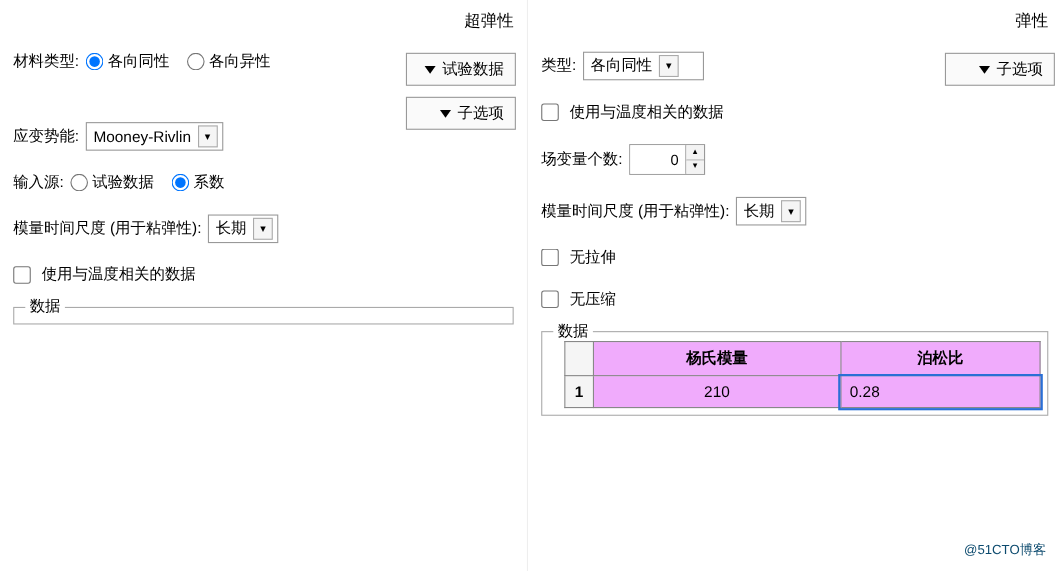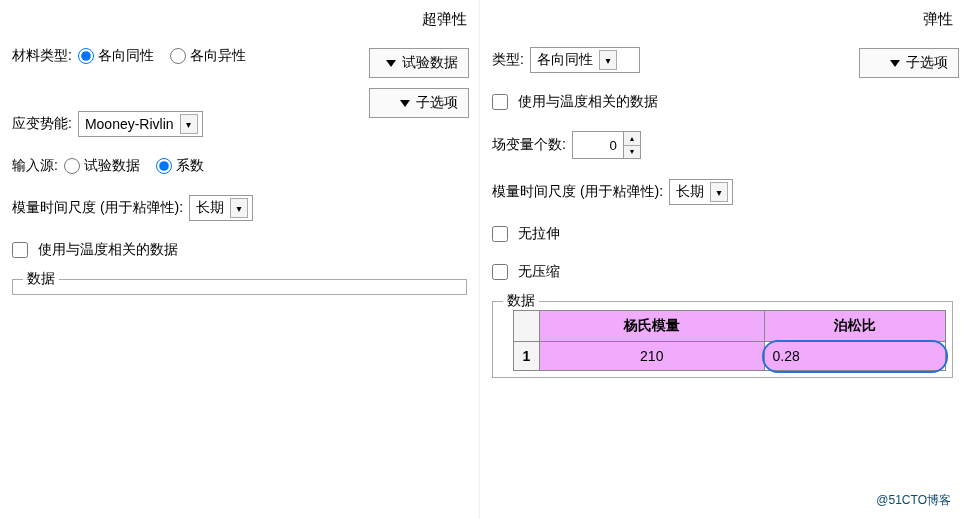--- a/index.html
+++ b/index.html
@@ -124,21 +124,20 @@
       padding: 6px 8px;
       text-align: center;
       background: #f0abfc;
     }
     table.data th { font-weight: bold; }
     table.data .row-hdr { width: 26px; font-weight: bold; background:#f5f5f5;}
     .cell-editing {
       outline: 2px solid #2a6fd6;
       text-align: left !important;
       padding-left: 6px;
-      border-radius: 14px;
     }
     .right-top {
       position: absolute;
       top: 48px;
       right: 10px;
       display: flex;
       flex-direction: column;
       gap: 10px;
     }
     .watermark {

